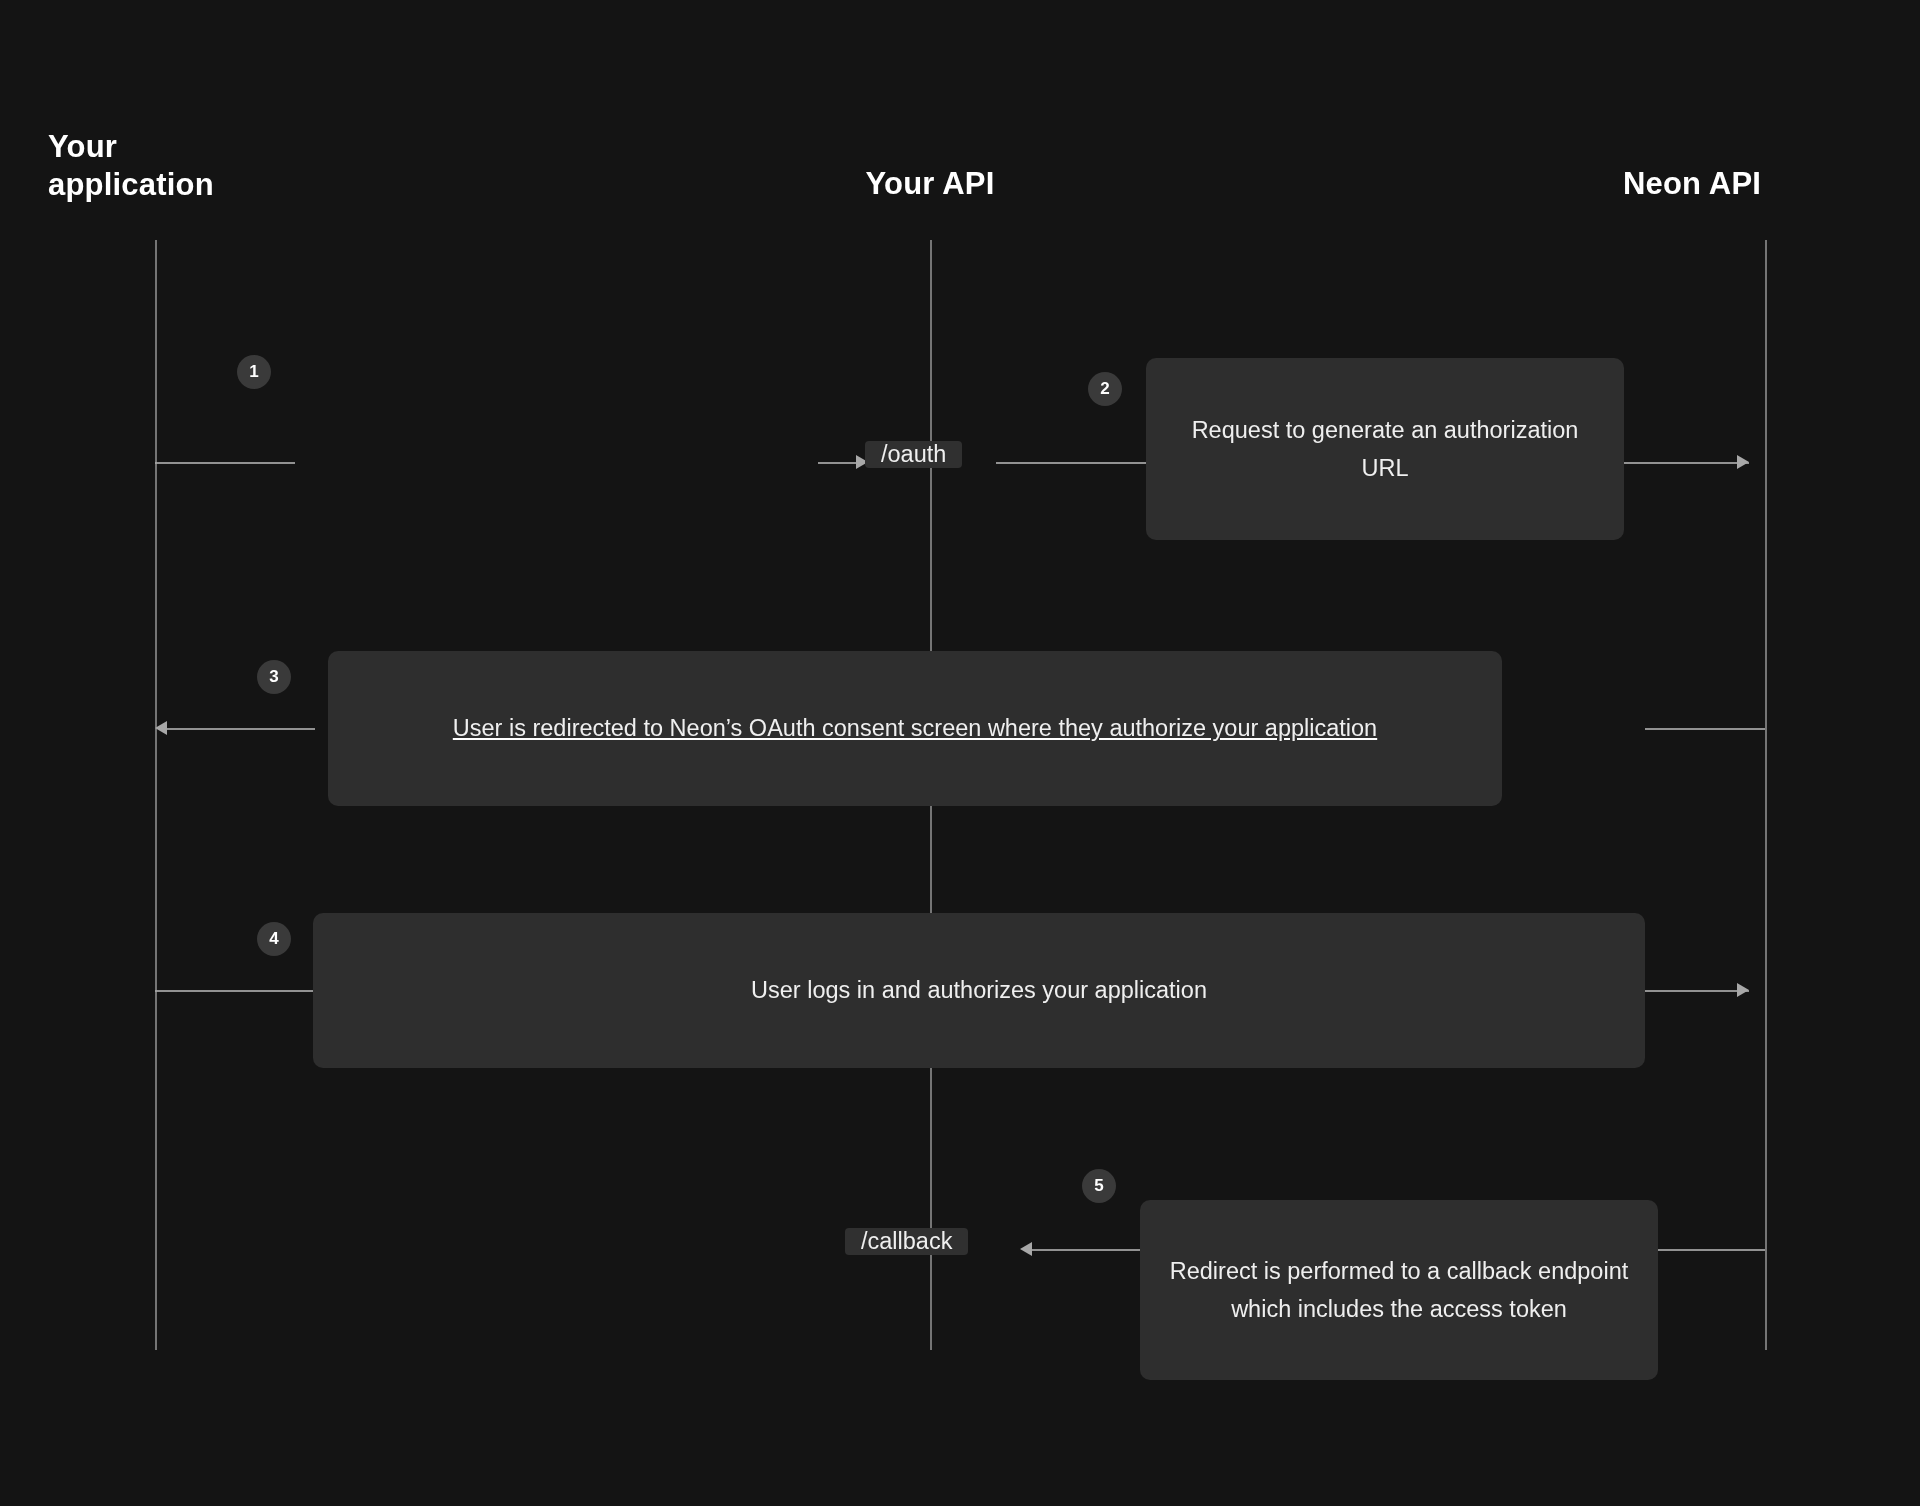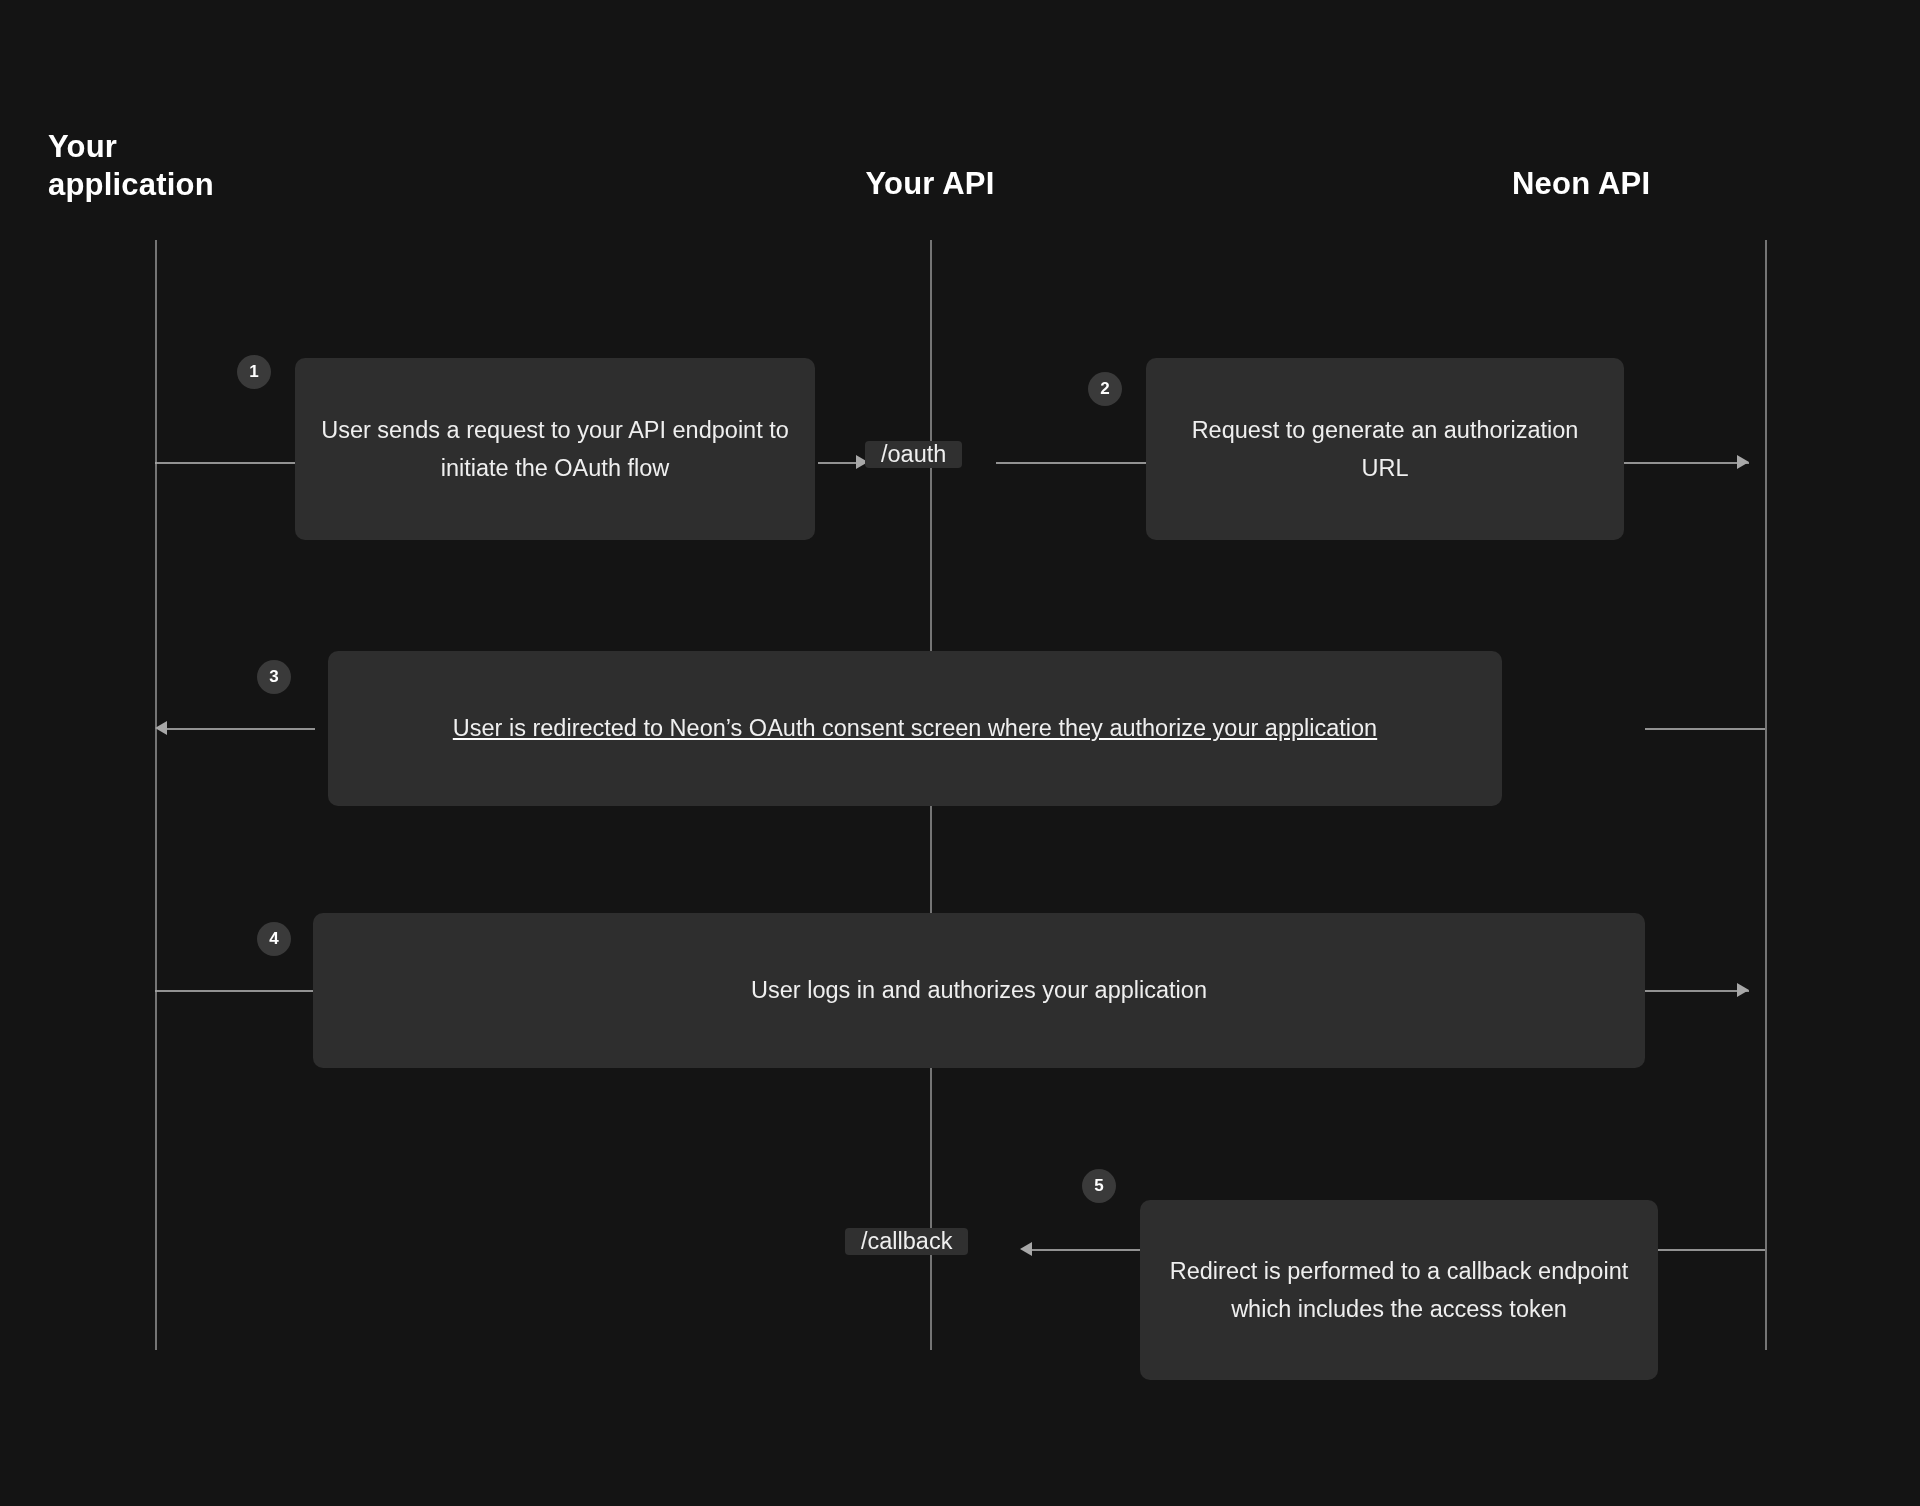--- a/index.html
+++ b/index.html
@@ -27,21 +27,21 @@
     font-size: 31px;
     font-weight: bold;
     color: #ffffff;
     line-height: 1.22;
     letter-spacing: 0.2px;
     white-space: pre-line;
     text-align: center;
     transform: translateX(-50%);
   }
   .lane-title.left  { text-align: left; transform: none; }
-  .lane-title.right { text-align: left; transform: none; }
+  .lane-title.right { text-align: center; transform: none; }
 
   
   .lifeline {
     position: absolute;
     width: 2px;
     background: #9b9b9b;
     opacity: 0.72;
   }
 
   
@@ -118,23 +118,20 @@
 
   <div class="lane-title" style="left:930px; top:165px; width:360px;">Your API</div>
 
   <div class="lane-title right" style="right:48px; top:165px; width:360px;">Neon API</div>
 
   <div class="lifeline" style="left:155px; top:240px; height:1110px;"></div>
   <div class="lifeline" style="left:930px; top:240px; height:1110px;"></div>
   <div class="lifeline" style="left:1765px; top:240px; height:1110px;"></div>
 
   <div class="conn" style="left:155px; top:462px; width:140px;"></div>
-  <div class="msg-box" style="left:295px; top:358px; width:520px; height:182px;">
-    <span>User sends a request to your API endpoint to initiate the OAuth flow</span>
-  </div>
   <div class="step-badge" style="left:237px; top:355px;">1</div>
   <div class="conn" style="left:818px; top:462px; width:42px;"></div>
   <div class="arrowhead right" style="left:856px; top:455px;"></div>
 
   <div class="pill" style="left:865px; top:441px;">/oauth</div>
 
   <div class="conn" style="left:996px; top:462px; width:150px;"></div>
   <div class="msg-box" style="left:1146px; top:358px; width:478px; height:182px;justify-content:flex-end;">
     <span>Request to generate an authorization URL</span>
   </div>

